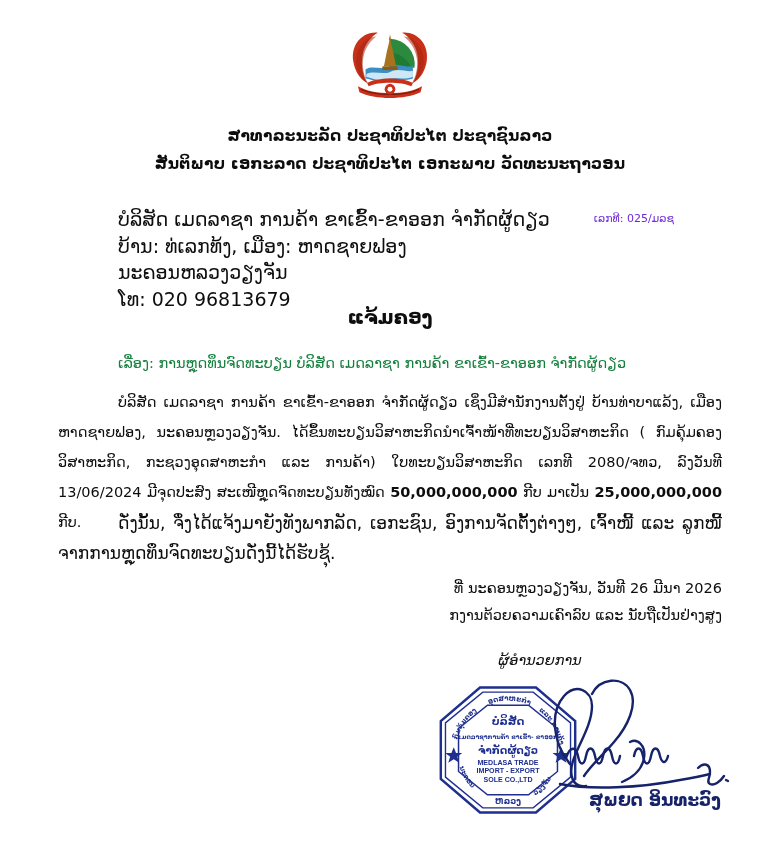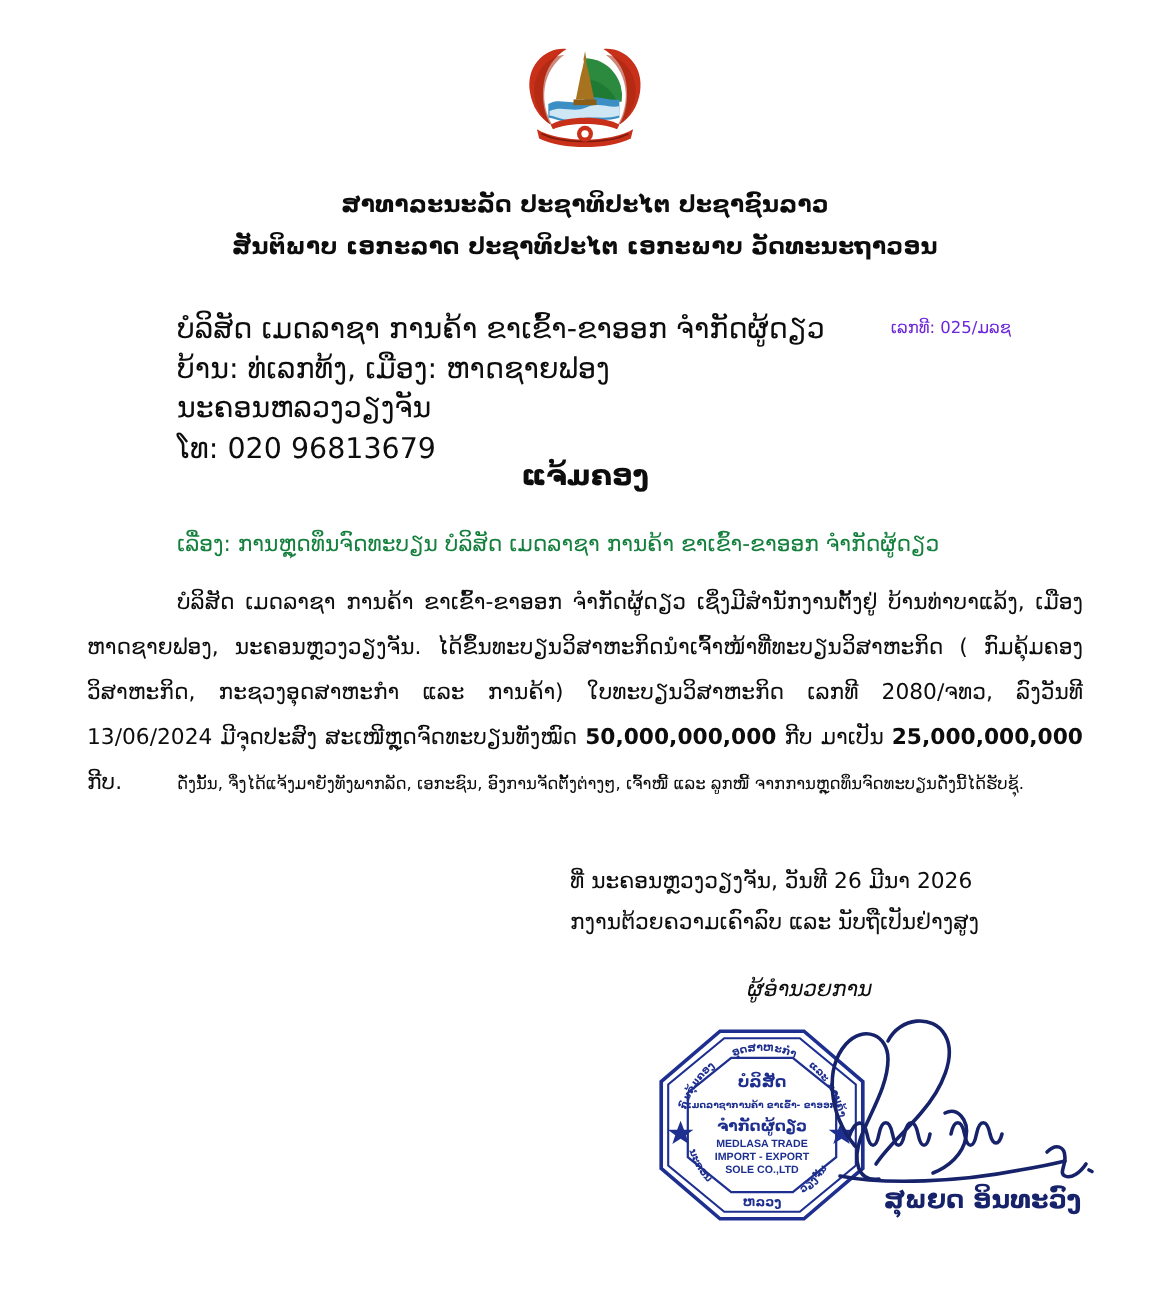--- a/index.html
+++ b/index.html
@@ -117,34 +117,34 @@
     text-indent: 60px;
     color: #0d0d0d;
   }
   .body-1 b { font-weight: bold; }
 
   .body-2 {
     position: absolute;
     left: 58px;
     top: 508px;
     width: 664px;
-    font-size: 11px;
+    font-size: 17px;
     line-height: 30px;
     text-align: justify;
     text-indent: 60px;
     color: #0d0d0d;
   }
 
   
   .placedate {
     position: absolute;
-    left: 380px;
+    left: 392px;
     top: 575px;
     width: 330px;
-    text-align: left;
+    text-align: right;
   }
   .placedate .ln {
     font-size: 14.5px;
     line-height: 27px;
     white-space: nowrap;
     color: #0d0d0d;
   }
 
   
   .sig-title {

